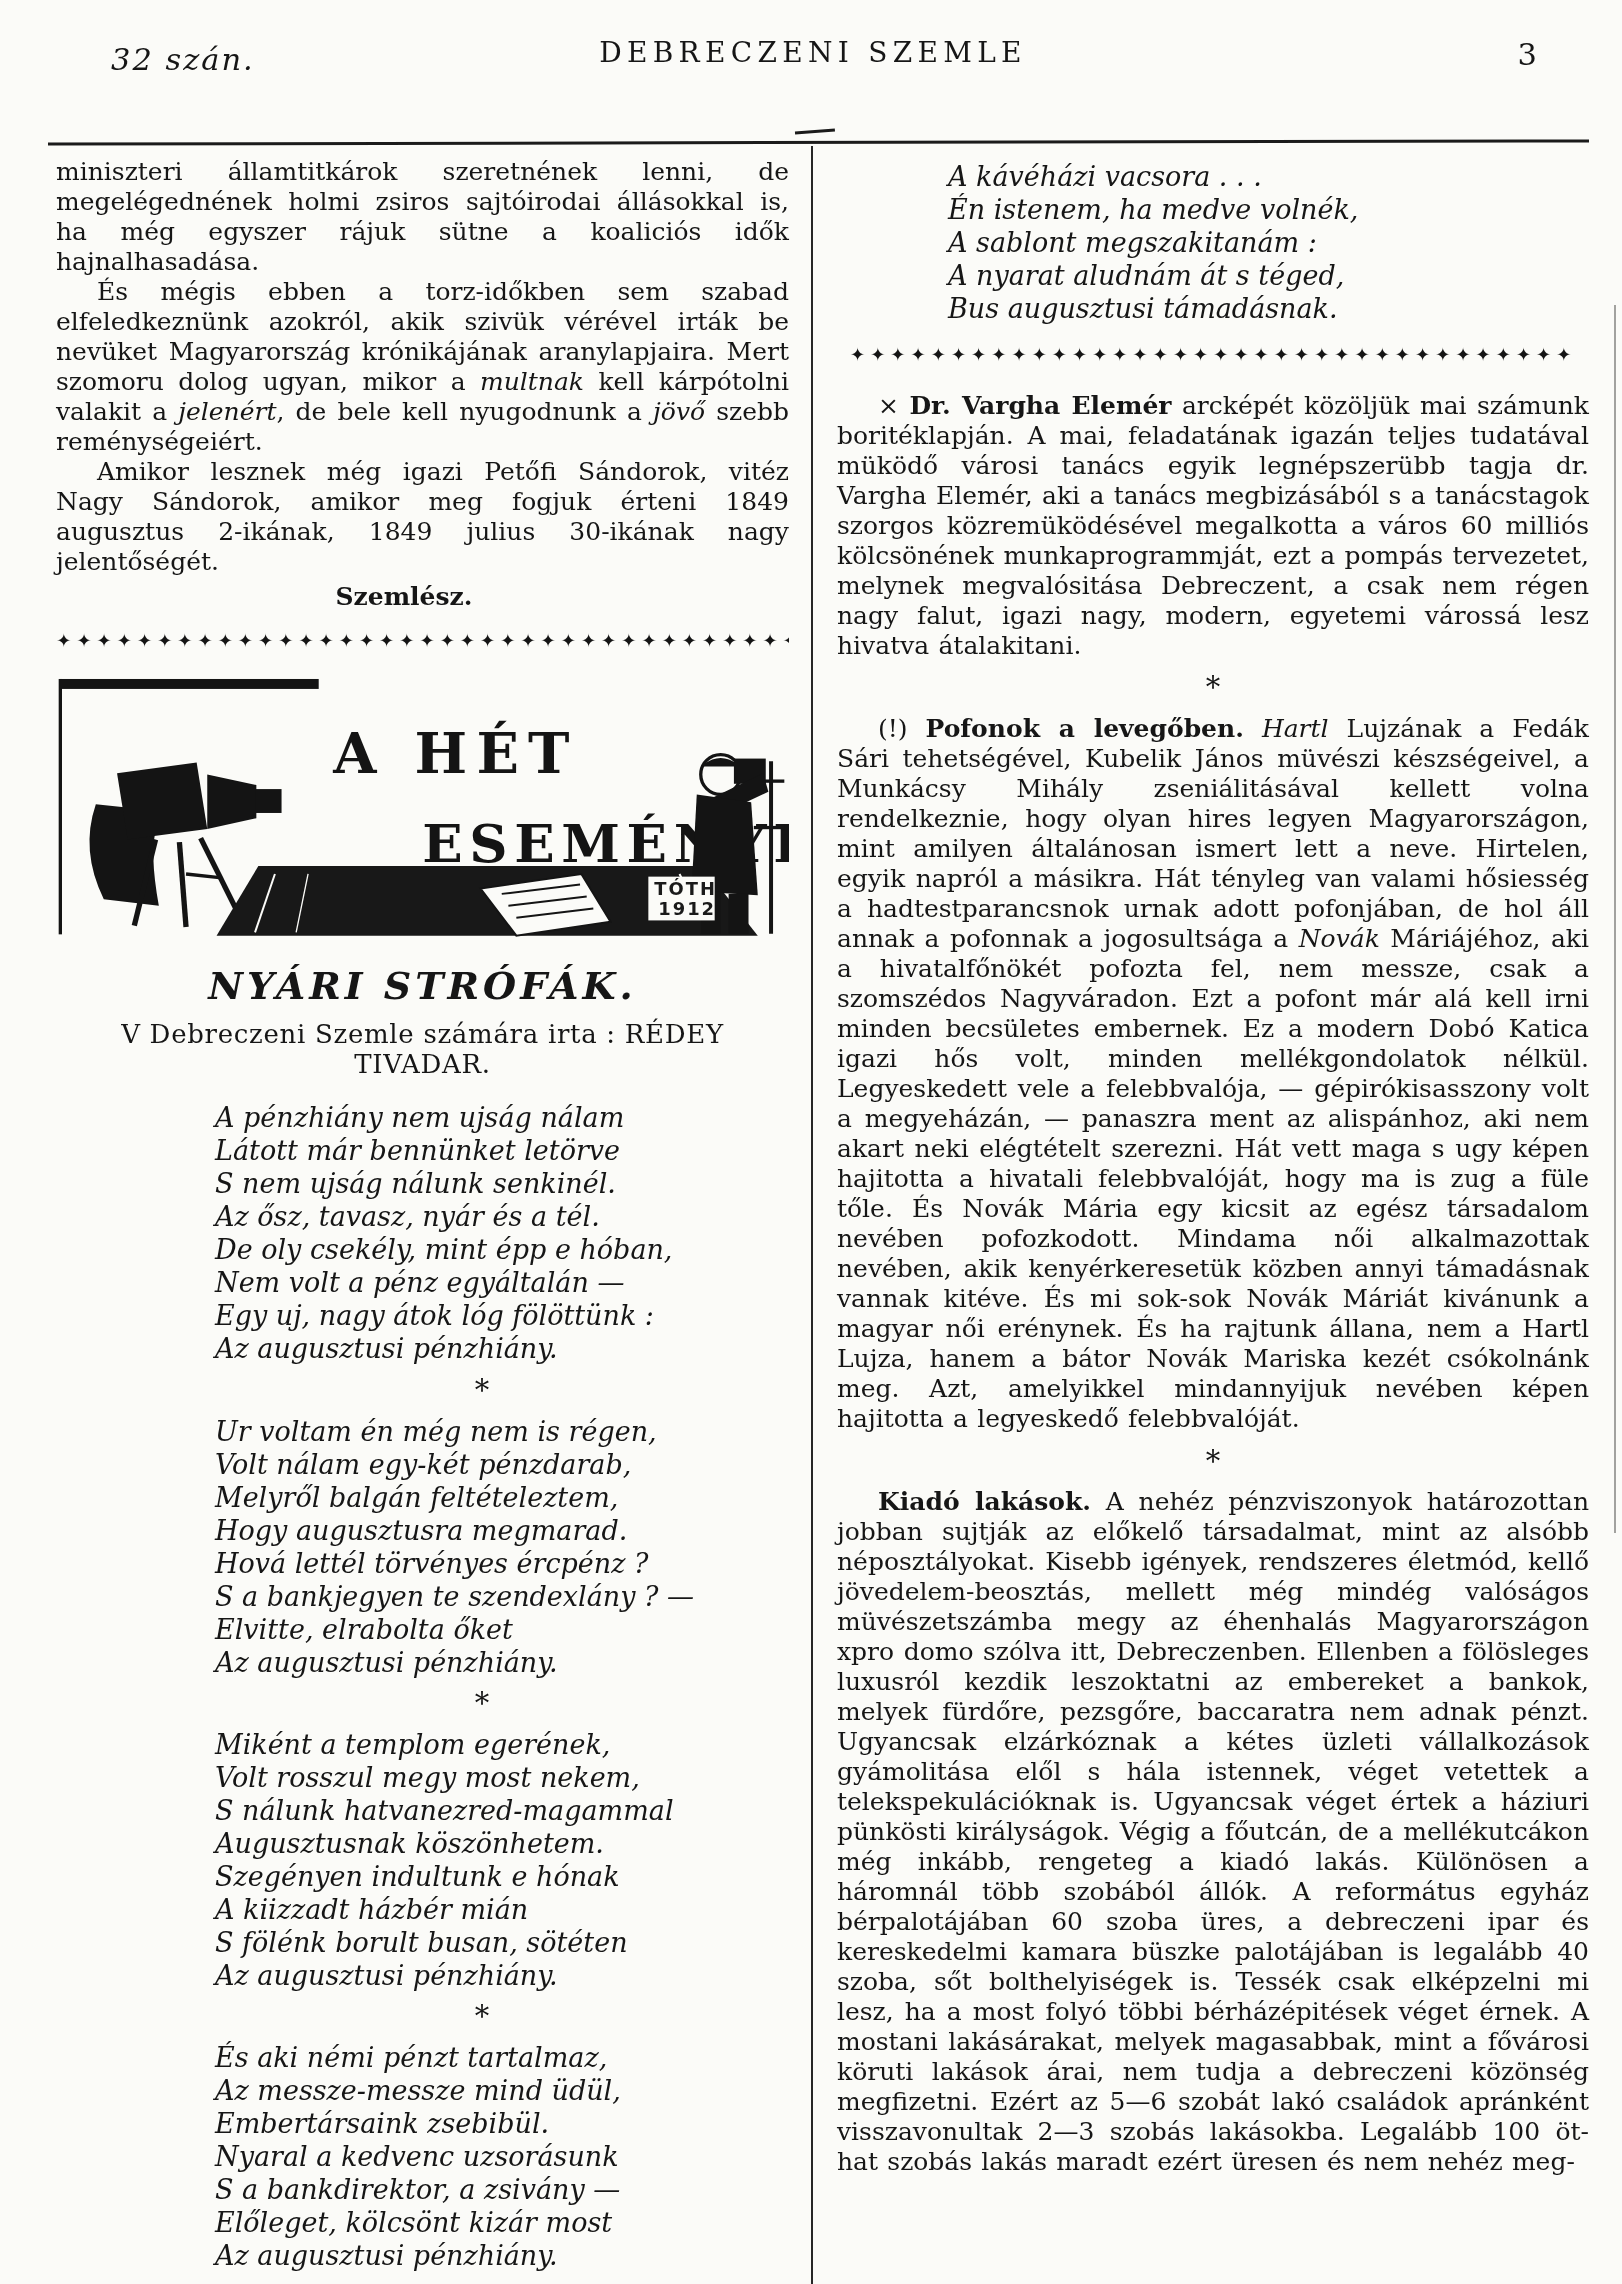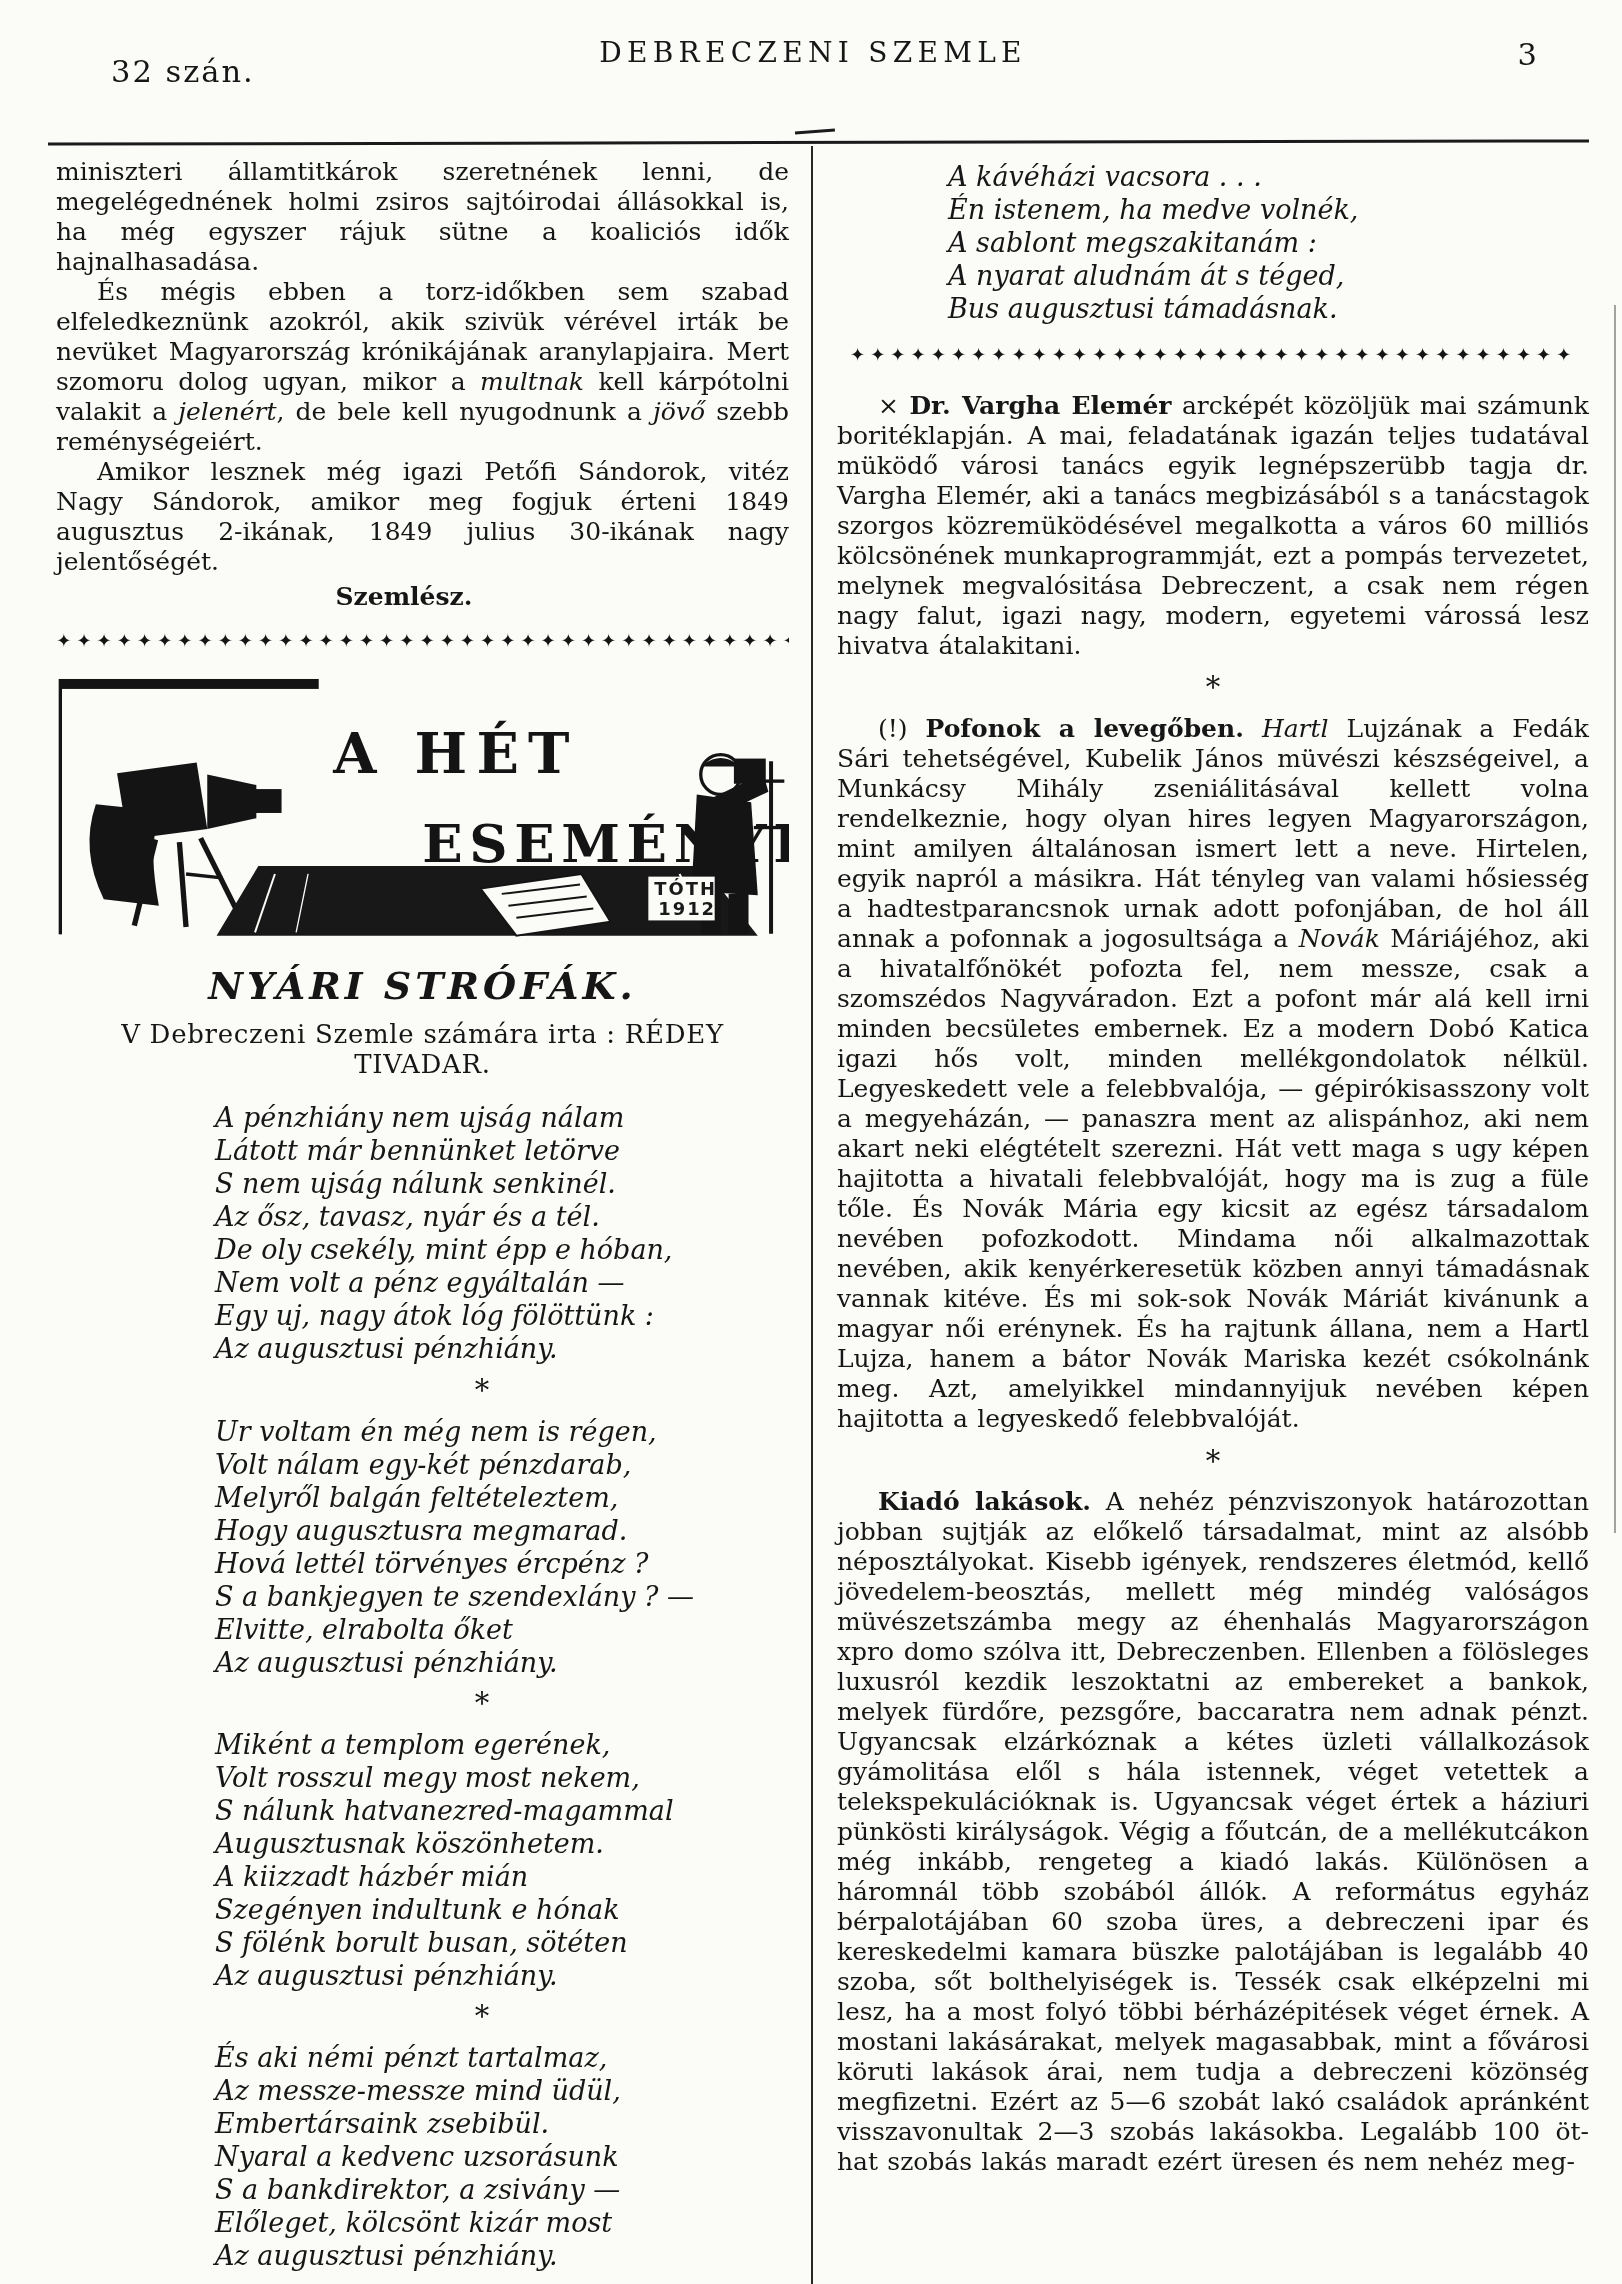--- a/index.html
+++ b/index.html
@@ -5,21 +5,21 @@
   html,body{margin:0;padding:0;background:#9a9a96;}
   .page{
     position:relative;
     width:1622px;height:2284px;
     background:#fbfbf8;
     overflow:hidden;
     font-family:"DejaVu Serif","Liberation Serif",serif;
     color:#161616;
   }
   
-  .masthead-issue{position:absolute;left:111px;top:54px;font-size:30.5px;letter-spacing:2px;}
+  .masthead-issue{position:absolute;left:111px;top:42px;font-size:30.5px;letter-spacing:2px;font-style:italic;}
   .masthead-title{position:absolute;left:4px;right:0;top:36px;text-align:center;font-size:28px;letter-spacing:5.3px;}
   .masthead-page{position:absolute;right:85px;top:37px;font-size:30.5px;}
   .head-rule{position:absolute;left:48px;right:33px;top:141px;height:2.7px;background:#1b1b1b;transform:rotate(-0.12deg);}
   .head-rule::after{content:"";position:absolute;left:48.5%;top:-10.6px;width:40px;height:3.3px;background:#1b1b1b;transform:rotate(-4deg);}
   .col-divider{position:absolute;left:811px;top:146px;bottom:0;width:2px;background:#262626;}
   .scan-edge{position:absolute;right:6px;top:305px;height:1228px;width:2px;background:#4a4a46;opacity:.5;}
 
   
   .col-left{position:absolute;left:56px;top:157px;width:733px;}
   .col-right{position:absolute;left:837px;top:157px;width:752px;}
@@ -158,22 +158,22 @@
           <div class="poem-line">S a bankjegyen te szendexlány ? —</div>
           <div class="poem-line">Elvitte, elrabolta őket</div>
           <div class="poem-line">Az augusztusi pénzhiány.</div>
         </div>
         <div class="stanza-sep">*</div>
         <div class="stanza">
           <div class="poem-line">Miként a templom egerének,</div>
           <div class="poem-line">Volt rosszul megy most nekem,</div>
           <div class="poem-line">S nálunk hatvanezred-magammal</div>
           <div class="poem-line">Augusztusnak köszönhetem.</div>
+          <div class="poem-line">Szegényen indultunk e hónak</div>
           <div class="poem-line">A kiizzadt házbér mián</div>
-          <div class="poem-line">Szegényen indultunk e hónak</div>
           <div class="poem-line">S fölénk borult busan, sötéten</div>
           <div class="poem-line">Az augusztusi pénzhiány.</div>
         </div>
         <div class="stanza-sep">*</div>
         <div class="stanza">
           <div class="poem-line">És aki némi pénzt tartalmaz,</div>
           <div class="poem-line">Az messze-messze mind üdül,</div>
           <div class="poem-line">Embertársaink zsebibül.</div>
           <div class="poem-line">Nyaral a kedvenc uzsorásunk</div>
           <div class="poem-line">S a bankdirektor, a zsivány —</div>

